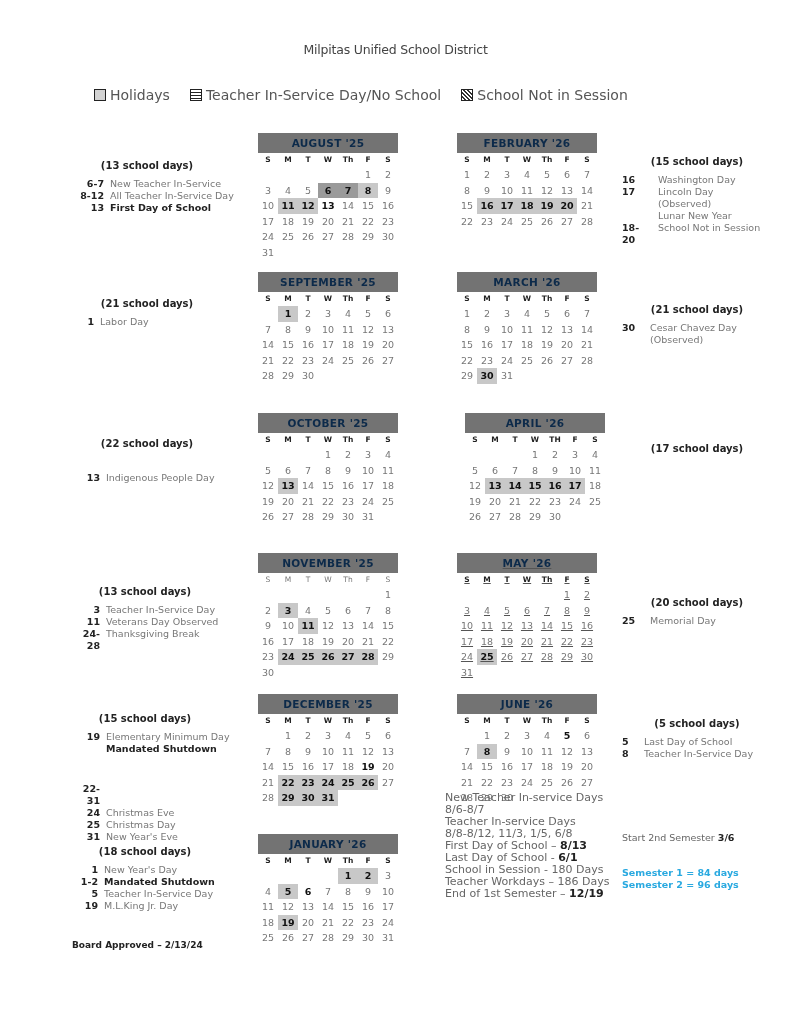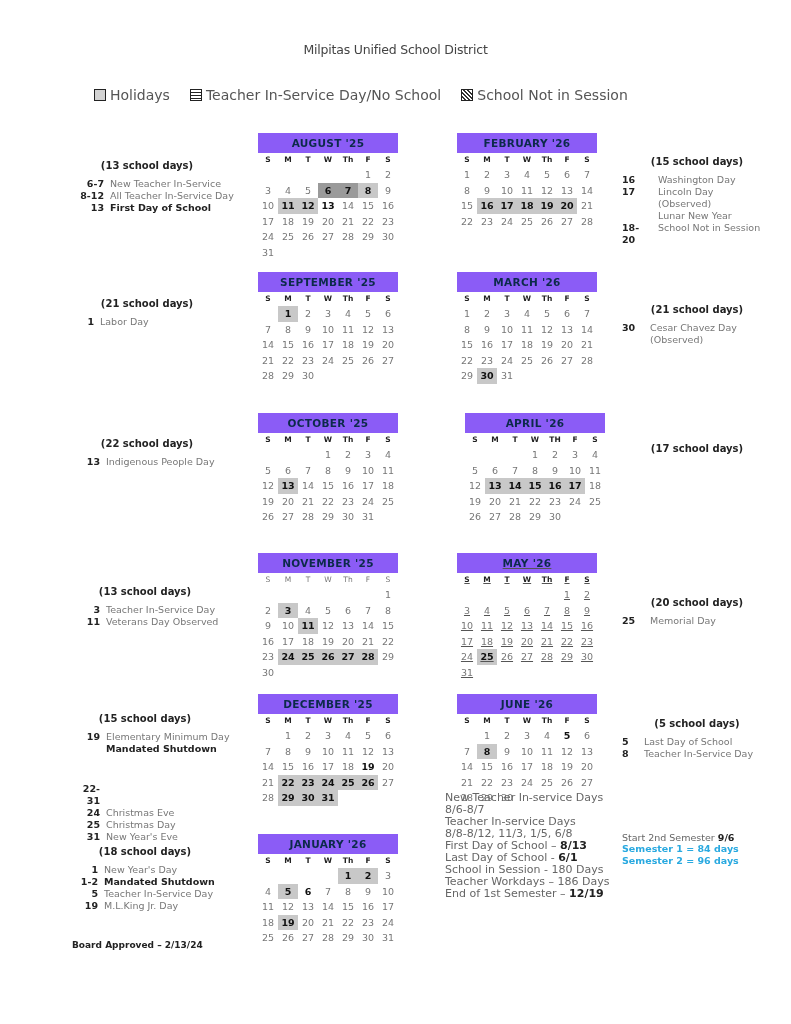--- a/index.html
+++ b/index.html
@@ -9,41 +9,41 @@
   .district { font-size: 12.5px; color: #444; letter-spacing: -0.2px; }
   .title { font-size: 13.5px; font-weight: bold; color: #29a9e0; margin-top: 1px; letter-spacing: 0.2px; }
   .legend { position: absolute; top: 87px; left: 62px; display: flex; align-items: flex-end; font-size: 14px; color: #555; margin-left: 32px; }
   .legend-item { display: flex; align-items: center; margin-right: 20px; }
   .swatch { width: 12px; height: 12px; border: 1.5px solid #222; margin-right: 4px; box-sizing: border-box; }
   .sw-holiday { background: #d3d3d3; }
   .sw-inservice { background: repeating-linear-gradient(to bottom, #fff 0 2px, #222 2px 3px); }
   .sw-notsession { background: repeating-linear-gradient(45deg, #fff 0 1.5px, #333 1.5px 3px); }
 
   .cal { position: absolute; width: 140px; }
-  .cal-head { background: #8b5cf6; color: #0c2a4a; font-weight: bold; font-size: 10.5px; text-align: center; height: 20px; line-height: 20px; letter-spacing: 0.3px; }
+  .cal-head { background: #737373; color: #0c2a4a; font-weight: bold; font-size: 10.5px; text-align: center; height: 20px; line-height: 20px; letter-spacing: 0.3px; }
   .cal-grid { display: grid; grid-template-columns: repeat(7, 20px); }
   .dow { font-size: 7.5px; font-weight: bold; color: #222; text-align: center; height: 14px; line-height: 14px; }
   .dow.light { font-weight: normal; color: #777; }
   .day { font-size: 9.5px; color: #777; text-align: center; height: 15.5px; line-height: 15.5px; }
   .day.b { font-weight: bold; color: #111; }
   .day.h { background: #c8c8c8; font-weight: bold; color: #111; }
   .day.d { background: #9a9a9a; font-weight: bold; color: #111; }
 
   .side { position: absolute; font-size: 9.5px; color: #777; }
   .count { font-weight: bold; color: #222; font-size: 10px; text-align: center; }
   .ev { display: flex; line-height: 12px; }
   .ev .n { font-weight: bold; color: #222; text-align: right; margin-right: 6px; }
   .ev .t.bold { font-weight: bold; color: #222; }
   .ev .n.left { text-align: left; }
 
   .summary { position: absolute; left: 445px; top: 792px; font-size: 11px; color: #666; line-height: 12px; }
   .summary b { color: #222; }
   .sem { position: absolute; left: 622px; top: 832px; font-size: 9.5px; color: #666; }
   .sem b { color: #222; }
-  .sem-blue { color: #29a9e0; font-weight: bold; font-size: 9.5px; line-height: 12px; margin-top: 0; }
+  .sem-blue { color: #29a9e0; font-weight: bold; font-size: 9.5px; line-height: 12px; margin-top: 24px; }
   .board { position: absolute; left: 72px; top: 940px; font-size: 9px; font-weight: bold; color: #222; }
 </style>
 </head>
 <body>
 
 <div class="header">
   <div class="district">Milpitas Unified School District</div>
 </div>
 
 <div class="legend">
@@ -215,21 +215,21 @@
         <div class="day">25</div>
         <div class="day">26</div>
         <div class="day">27</div>
         <div class="day">28</div>
         <div class="day">29</div>
         <div class="day">30</div>
         <div class="day">31</div>
       </div>
     </div>
     <div class="side" style="left: 72px; top: 438px;">
-      <div class="count" style="width: 150px; margin-bottom: 7px;">(22 school days)</div>
+      <div class="count" style="width: 150px; margin-bottom: 23px;">(22 school days)</div>
       <div class="ev">
         <span class="n" style="width: 28px;">13</span>
         <span class="t">Indigenous People Day</span>
       </div>
     </div>
     <div class="cal" style="left: 258px; top: 553px;">
       <div class="cal-head">NOVEMBER '25</div>
       <div class="cal-grid">
         <div class="dow light">S</div>
         <div class="dow light">M</div>
@@ -278,20 +278,24 @@
     </div>
     <div class="side" style="left: 70px; top: 586px;">
       <div class="count" style="width: 150px; margin-bottom: 7px;">(13 school days)</div>
       <div class="ev">
         <span class="n" style="width: 30px;">3</span>
         <span class="t">Teacher In-Service Day</span>
       </div>
       <div class="ev">
         <span class="n" style="width: 30px;">11</span>
         <span class="t">Veterans Day Observed</span>
+      </div>
+      <div class="ev">
+        <span class="n" style="width: 30px;">24-28</span>
+        <span class="t">Thanksgiving Break</span>
       </div>
     </div>
     <div class="cal" style="left: 258px; top: 694px;">
       <div class="cal-head">DECEMBER '25</div>
       <div class="cal-grid">
         <div class="dow">S</div>
         <div class="dow">M</div>
         <div class="dow">T</div>
         <div class="dow">W</div>
         <div class="dow">Th</div>
@@ -702,20 +706,20 @@
     <div><span>Teacher In-service Days</span><b></b></div>
     <div><span>8/8-8/12, 11/3, 1/5, 6/8</span><b></b></div>
     <div><span>First Day of School – </span><b>8/13</b></div>
     <div><span>Last Day of School - </span><b>6/1</b></div>
     <div><span>School in Session  - 180 Days</span><b></b></div>
     <div><span>Teacher Workdays – 186 Days</span><b></b></div>
     <div><span>End of 1st Semester – </span><b>12/19</b></div>
   </div>
 
 <div class="sem">
-  <div><span>Start 2nd Semester </span><b>9/6</b></div>
+  <div><span>Start 2nd Semester </span><b>3/6</b></div>
   <div class="sem-blue">
     <div>Semester 1 = 84 days</div>
     <div>Semester 2 = 96 days</div>
   </div>
 </div>
 
 <div class="board">Board Approved – 2/13/24</div>
 
 </body></html>

